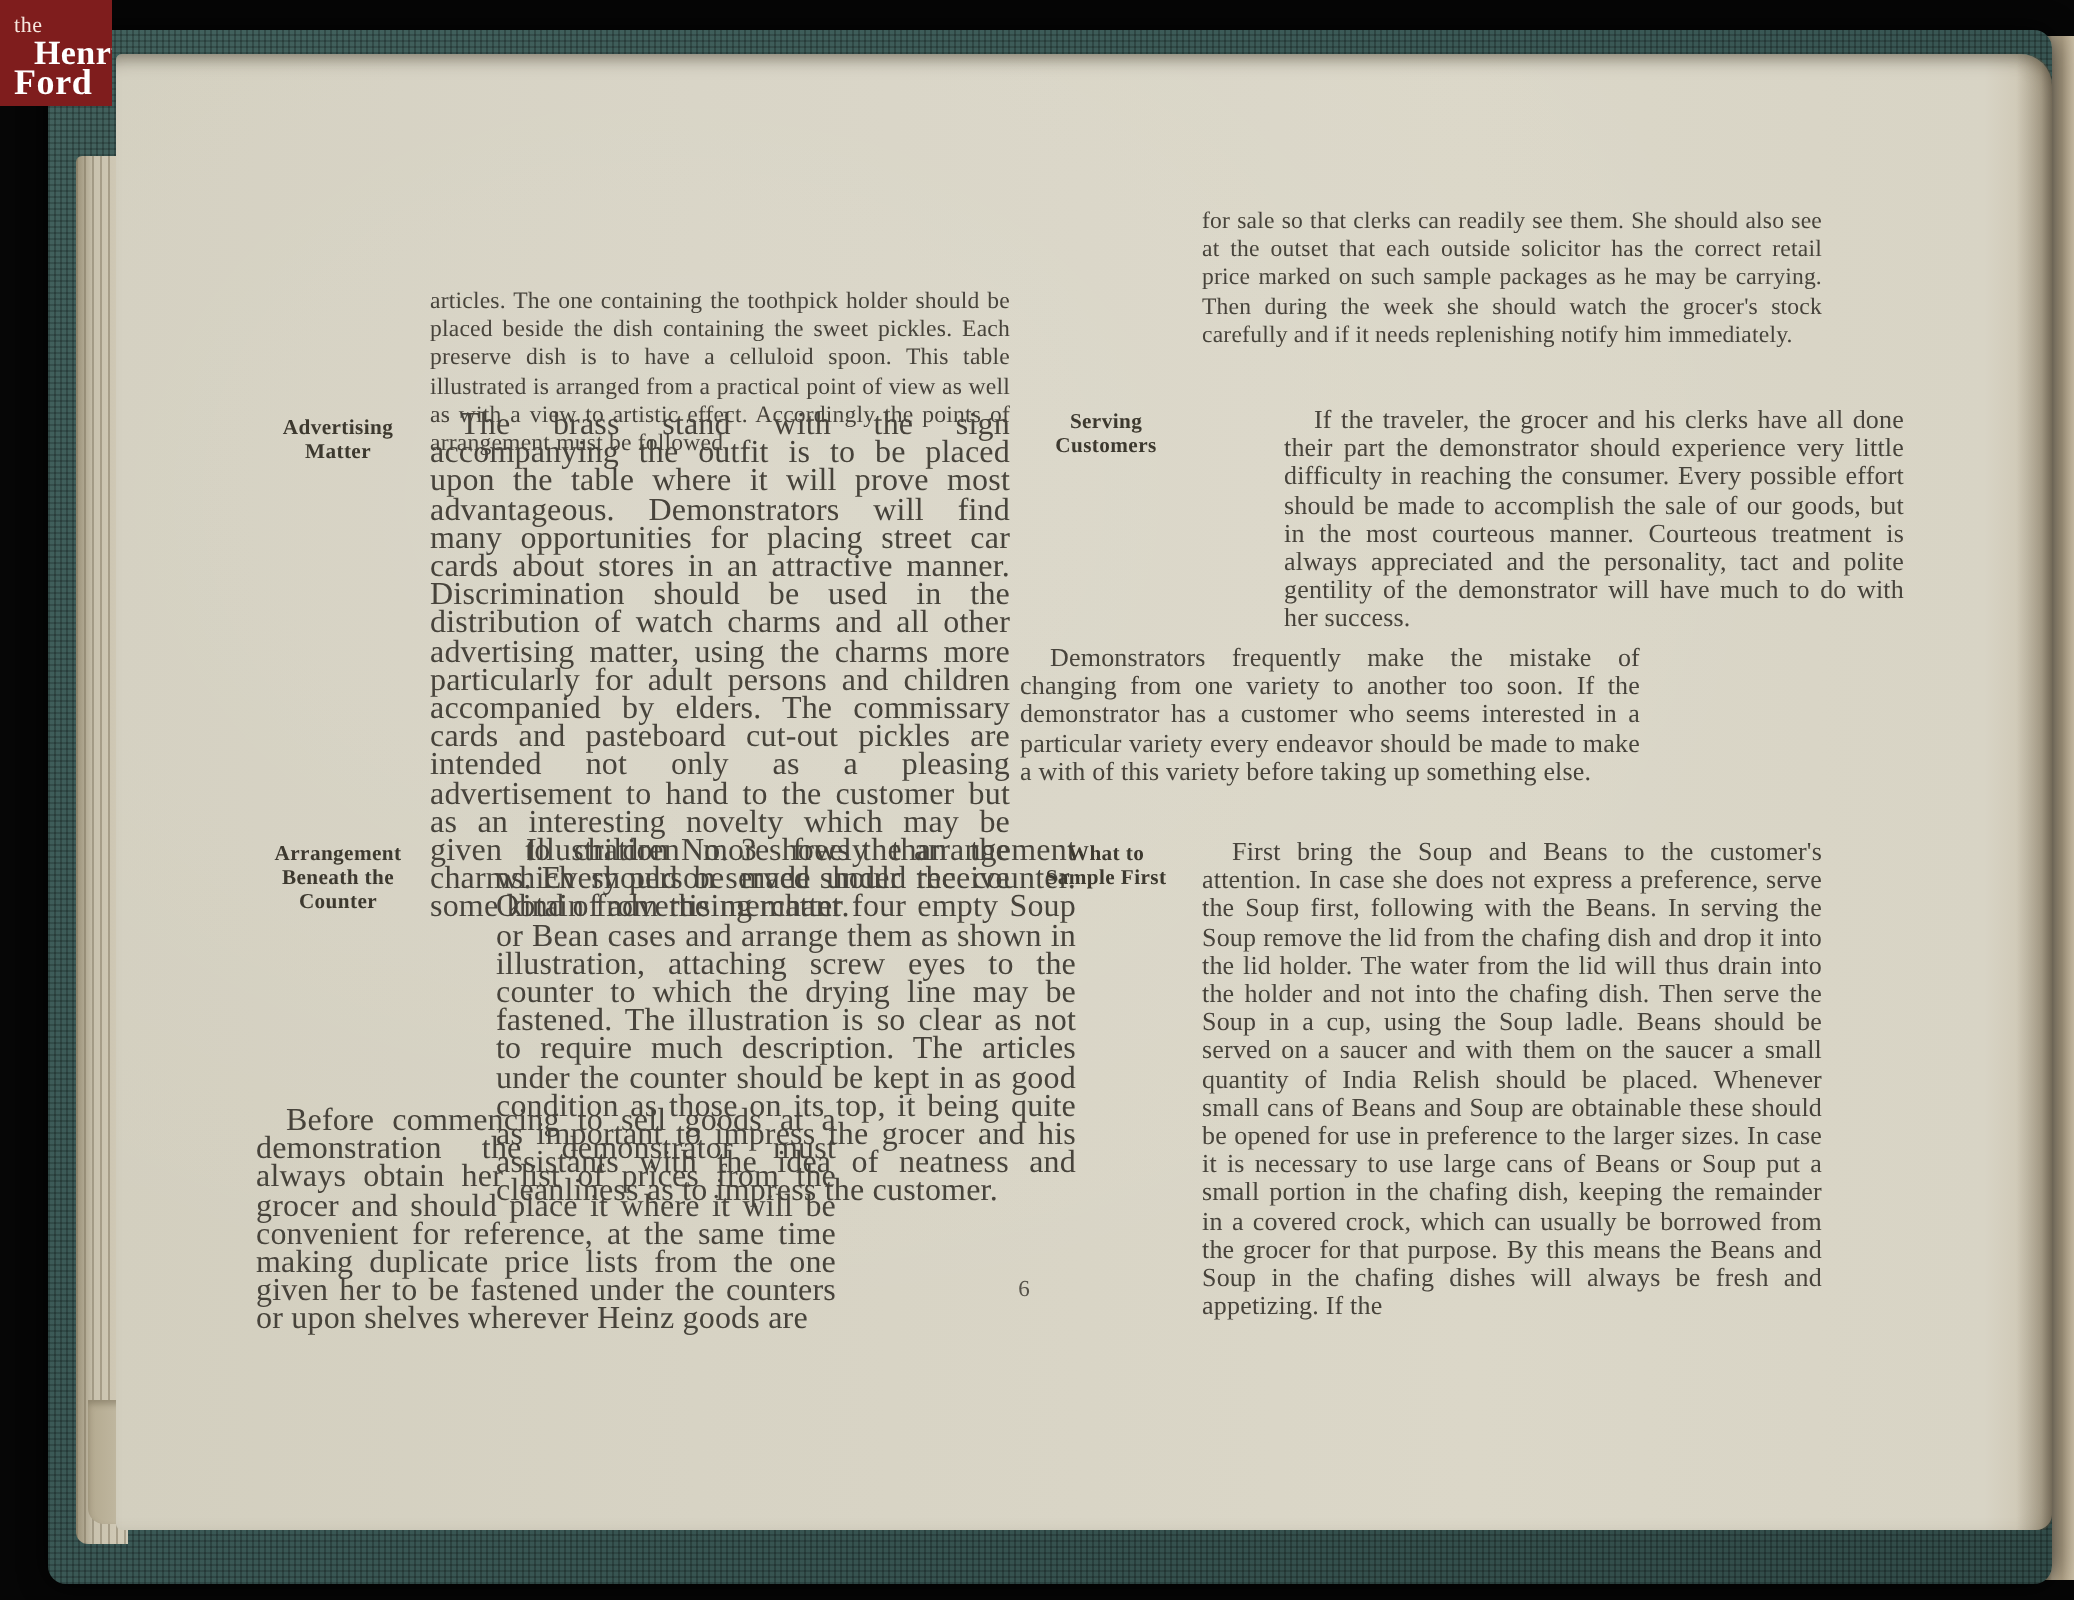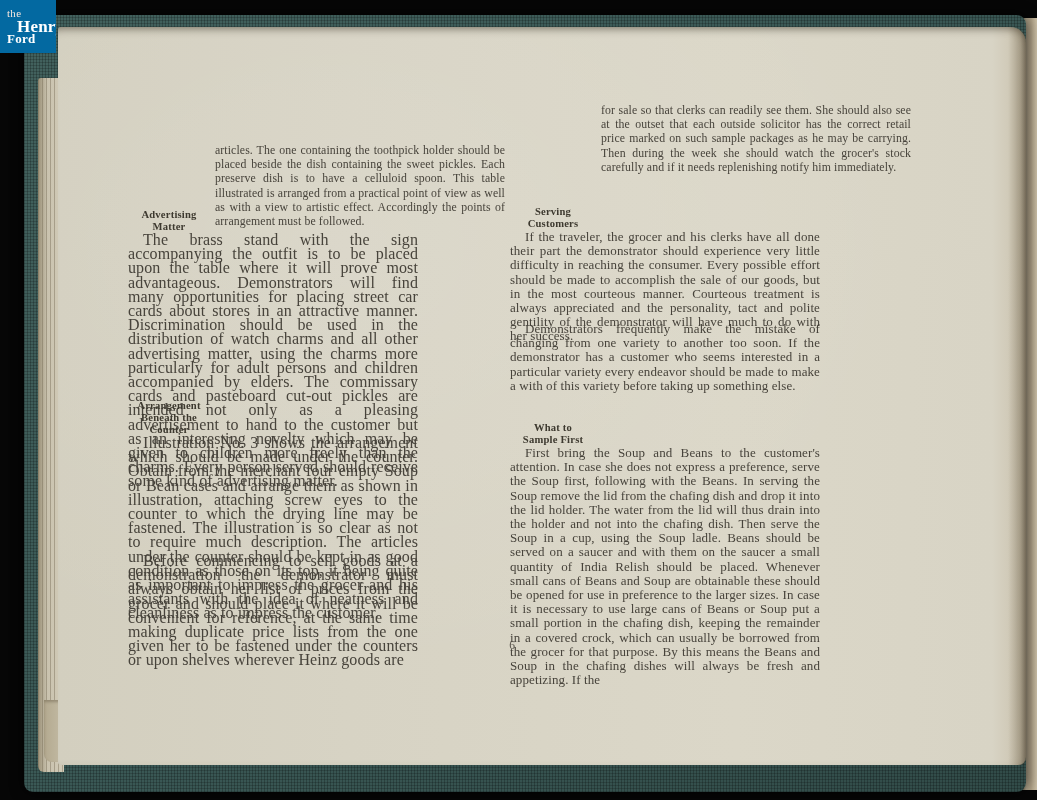--- a/index.html
+++ b/index.html
@@ -48,45 +48,45 @@
     color:#47433b;
   }
   .col-body{
     position:absolute;
     font-size:11.8px;line-height:14.2px;
     text-align:justify;letter-spacing:.1px;
   }
   .col-body p{margin:0;text-indent:15px;}
   .left-body{left:157px;width:290px;}
   .right-body{left:543px;width:310px;}
-  .section{position:absolute;display:flex;flex-direction:column;}
+  .section{position:absolute;display:flex;}
   .section .heading{
     font-weight:bold;font-size:10.6px;line-height:12px;
     text-align:center;white-space:pre-line;color:#3d392f;
     letter-spacing:.2px;padding-top:3px;
   }
   .sec-left{left:70px;}
   .sec-left .heading{width:82px;margin-right:5px;}
   .sec-left .body{width:290px;font-size:16px;line-height:14.2px;text-align:justify;letter-spacing:.1px;text-indent:15px;}
   .sec-right{left:452px;}
   .sec-right .heading{width:86px;margin-right:5px;}
   .sec-right .body{width:310px;font-size:13px;line-height:14.2px;text-align:justify;letter-spacing:.1px;text-indent:15px;}
   .page-number{
     position:absolute;left:444px;top:612px;width:20px;
     font-size:11.5px;text-align:center;color:#56524a;
   }
   
   .logo{
     position:absolute;left:0;top:0;width:56px;height:53px;
-    background:#0369a1;color:#fff;overflow:hidden;
+    background:#7f1d1d;color:#fff;overflow:hidden;
     font-family:"Liberation Serif","DejaVu Serif",serif;
   }
   .logo .the{position:absolute;left:7px;top:7px;font-size:11px;font-weight:normal;letter-spacing:.3px;color:#f6e7df;}
   .logo .henry{position:absolute;left:17px;top:17px;font-size:17px;font-weight:bold;letter-spacing:.2px;}
-  .logo .ford{position:absolute;left:7px;top:31px;font-size:13px;font-weight:bold;letter-spacing:.3px;}
+  .logo .ford{position:absolute;left:7px;top:31px;font-size:18px;font-weight:bold;letter-spacing:.3px;}
   
   .page-curl{
     position:absolute;left:1008px;top:27px;width:18px;height:738px;
     background:linear-gradient(90deg,transparent,rgba(100,88,66,.35) 70%,rgba(70,60,45,.55));
     border-radius:0 14px 6px 0;pointer-events:none;
   }
 </style>
 </head>
 <body>
 
@@ -102,38 +102,38 @@
     <div class="col-body left-body" style="top:76px;margin-top:40px;">
       <p style="text-indent:0;">articles.  The one containing the toothpick holder should be placed beside the dish containing the sweet pickles. Each preserve dish is to have a celluloid spoon.  This table illustrated is arranged from a practical point of view as well as with a view to artistic effect.  Accordingly the points of arrangement must be followed.</p>
     </div>
 
     <div class="section sec-left" style="top:179px;">
       <div class="heading">Advertising
 Matter</div>
       <div class="body">The brass stand with the sign accompanying the outfit is to be placed upon the table where it will prove most advantageous.  Demonstrators will find many opportunities for placing street car cards about stores in an attractive manner.  Discrimination should be used in the distribution of watch charms and all other advertising matter, using the charms more particularly for adult persons and children accompanied by elders.  The commissary cards and pasteboard cut-out pickles are intended not only as a pleasing advertisement to hand to the customer but as an interesting novelty which may be given to children more freely than the charms.  Every person served should receive some kind of advertising matter.</div>
     </div>
 
-    <div class="section sec-left" style="top:370px;">
+    <div class="section sec-left" style="top:392px;gap:33px;">
       <div class="heading">Arrangement
 Beneath the
 Counter</div>
       <div class="body">Illustration No. 3 shows the arrangement which should be made under the counter.  Obtain from the merchant four empty Soup or Bean cases and arrange them as shown in illustration, attaching screw eyes to the counter to which the drying line may be fastened.  The illustration is so clear as not to require much description.  The articles under the counter should be kept in as good condition as those on its top, it being quite as important to impress the grocer and his assistants with the idea of neatness and cleanliness as to impress the customer.</div>
     </div>
 
     <div class="section sec-left" style="top:527px;">
       <div class="body">Before commencing to sell goods at a demonstration the demonstrator must always obtain her list of prices from the grocer and should place it where it will be convenient for reference, at the same time making duplicate price lists from the one given her to be fastened under the counters or upon shelves wherever Heinz goods are</div>
     </div>
 
     <div class="page-number">6</div>
 
     <div class="col-body right-body" style="top:76px;">
       <p style="text-indent:0;">for sale so that clerks can readily see them.  She should also see at the outset that each outside solicitor has the correct retail price marked on such sample packages as he may be carrying.  Then during the week she should watch the grocer's stock carefully and if it needs replenishing notify him immediately.</p>
     </div>
 
-    <div class="section sec-right" style="top:176px;">
+    <div class="section sec-right" style="top:176px;gap:41px;">
       <div class="heading">Serving
 Customers</div>
       <div class="body">If the traveler, the grocer and his clerks have all done their part the demonstrator should experience very little difficulty in reaching the consumer.  Every possible effort should be made to accomplish the sale of our goods, but in the most courteous manner.  Courteous treatment is always appreciated and the personality, tact and polite gentility of the demonstrator will have much to do with her success.</div>
     </div>
 
     <div class="section sec-right" style="top:295px;">
       <div class="body">Demonstrators frequently make the mistake of changing from one variety to another too soon.  If the demonstrator has a customer who seems interested in a particular variety every endeavor should be made to make a with of this variety before taking up something else.</div>
     </div>
 
     <div class="section sec-right" style="top:392px;">

